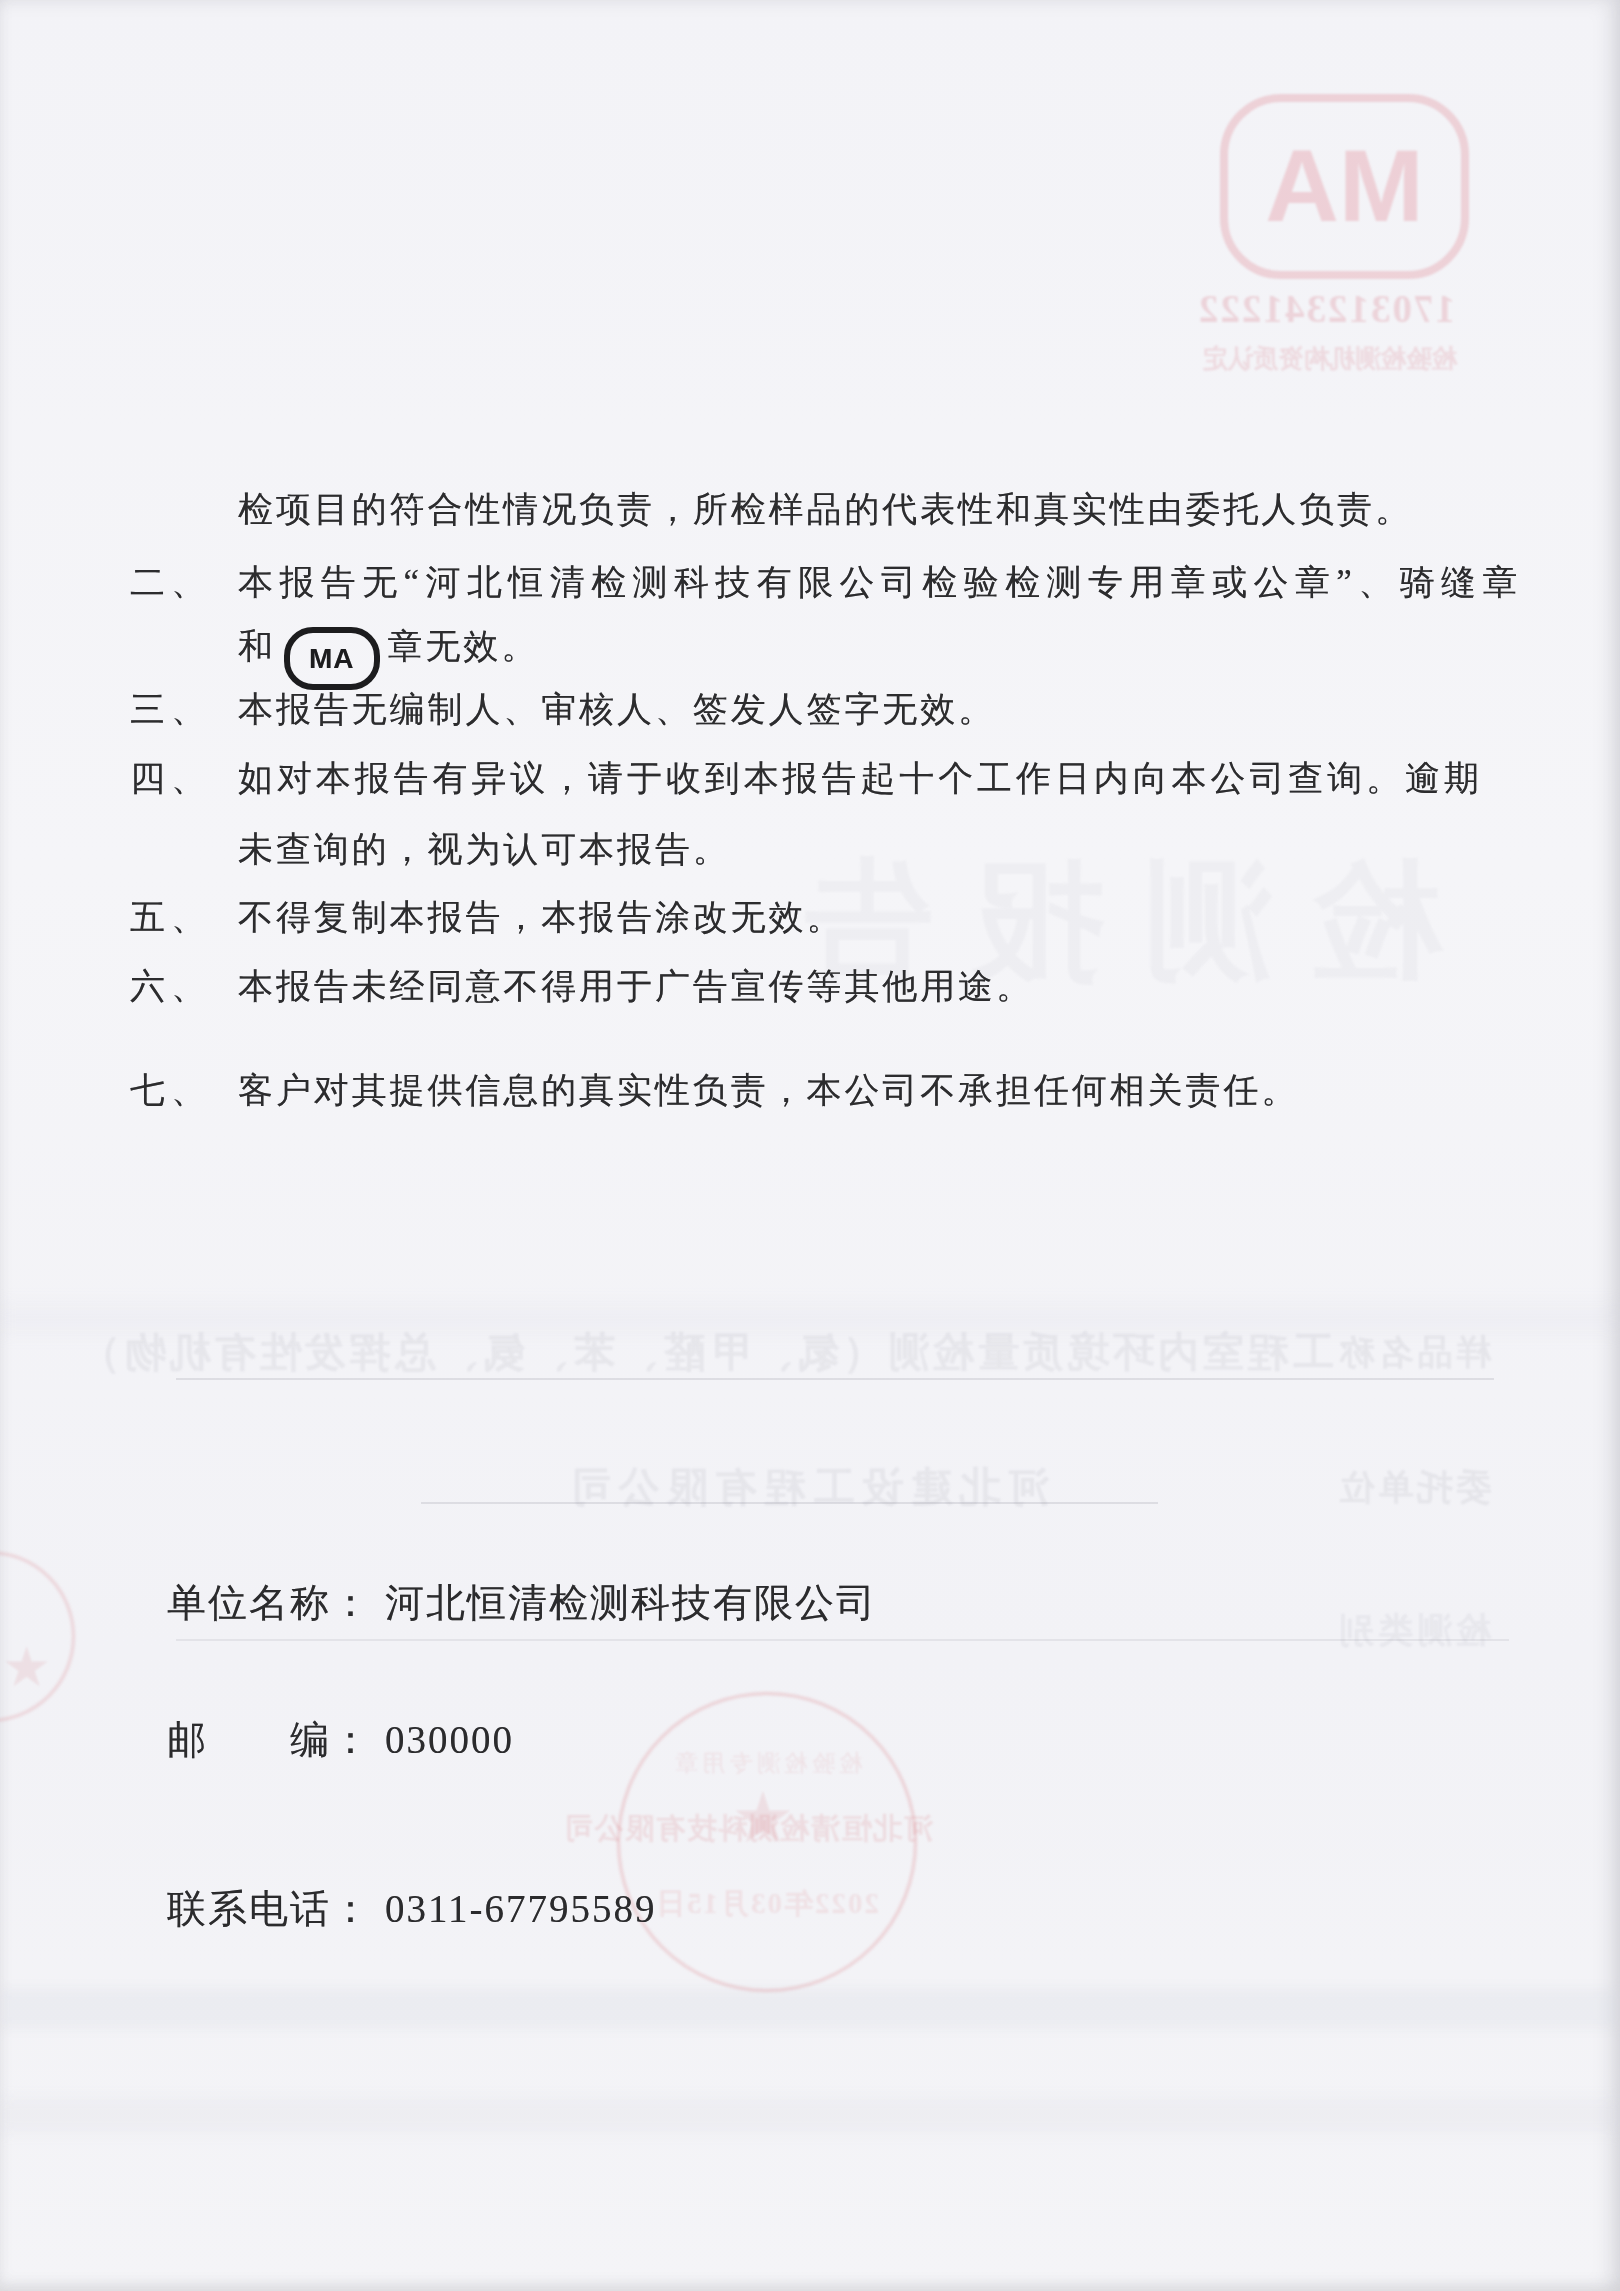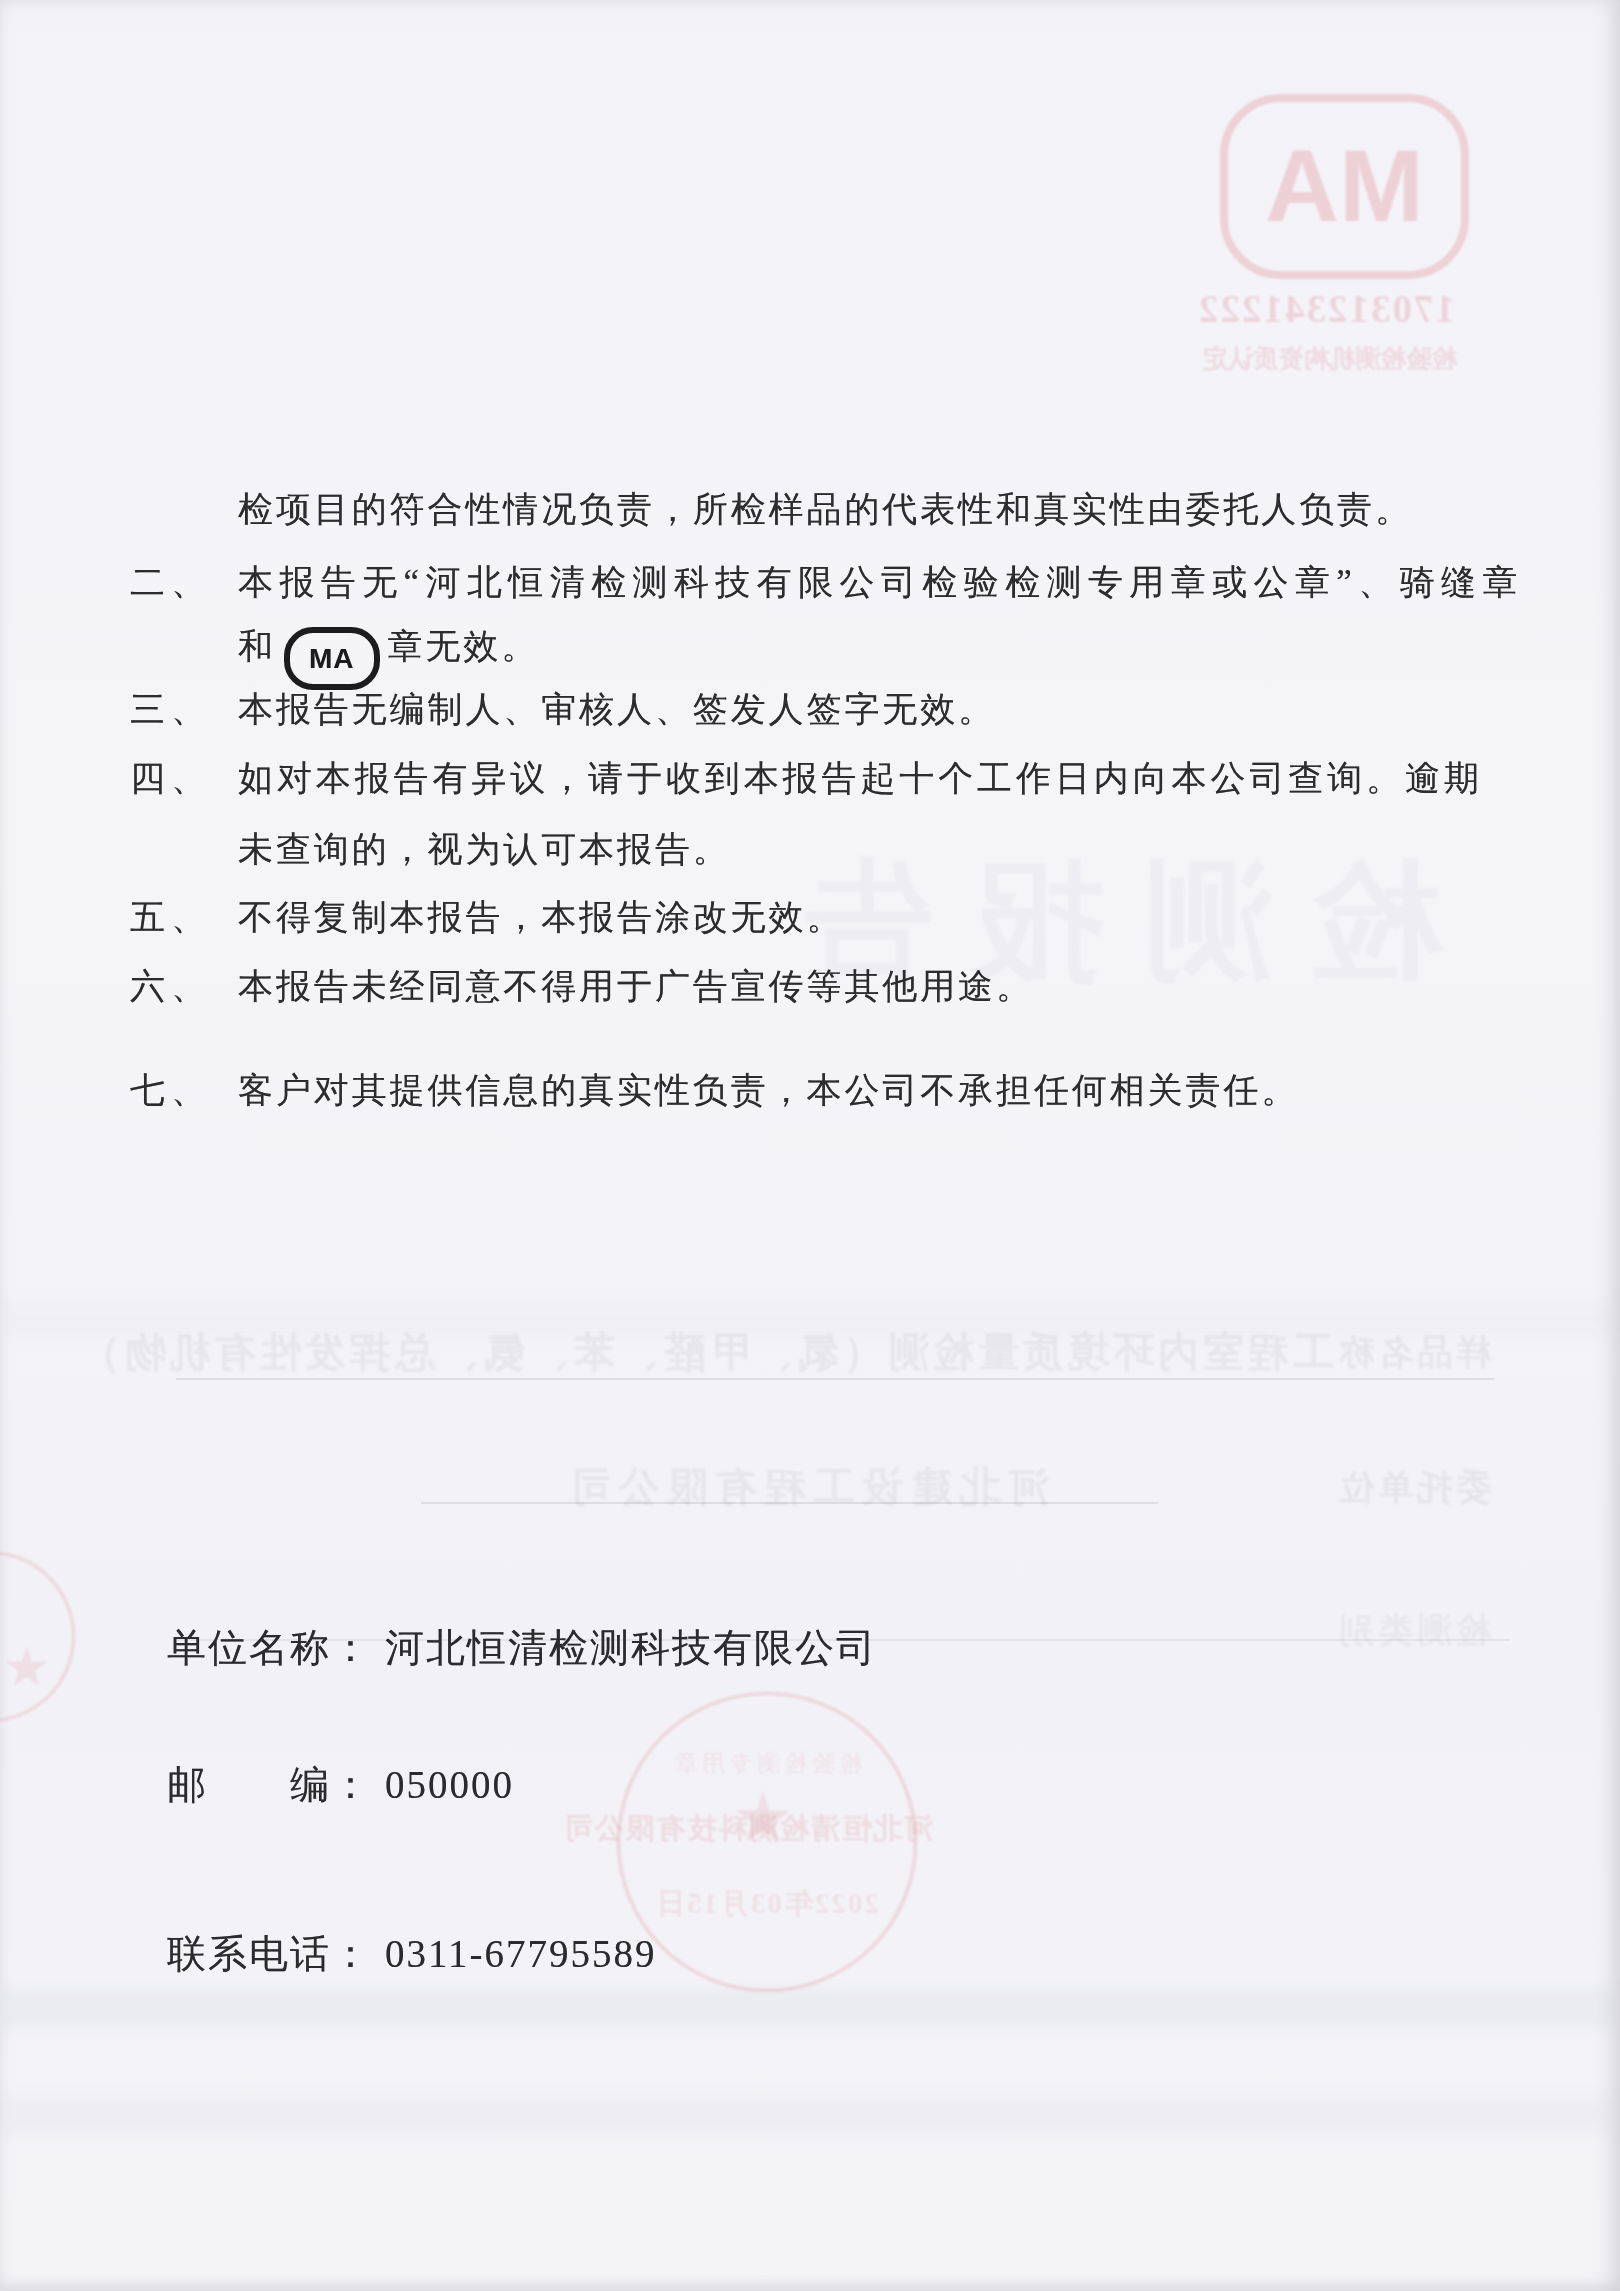--- a/index.html
+++ b/index.html
@@ -46,21 +46,21 @@
     width:84px;height:51px;margin:0 7.8px;vertical-align:-9.8px;
     border:6.9px solid #1c1c1e;border-radius:29px;
     font-weight:bold;font-size:28px;letter-spacing:1px;
     font-family:"Liberation Sans","DejaVu Sans",sans-serif;color:#1c1c1e;
   }
   .company-row{
     position:absolute;left:167px;white-space:nowrap;
     font-size:39px;letter-spacing:2px;color:#2b2b2d;
     text-shadow:0 0 0.6px rgba(44,44,46,.5);
   }
-  .company-row .clabel{display:inline-block;width:218px;margin-top:45px;}
+  .company-row .clabel{display:inline-block;width:218px;}
   .c1{top:1576px;} .c2{top:1645px;} .c3{top:1713px;} .c4{top:1882px;}
 
   
   .ghost{position:absolute;transform:scaleX(-1);filter:blur(1.2px);pointer-events:none;white-space:nowrap;}
   .g-cma{
     top:94px;left:1220px;width:233px;height:169px;
     border:8.8px solid rgba(228,163,172,.42);border-radius:61px;
     display:flex;align-items:center;justify-content:center;
     font-family:"Liberation Sans","DejaVu Sans",sans-serif;
     font-weight:bold;font-size:102px;color:rgba(228,150,160,.38);
@@ -166,20 +166,20 @@
     <span class="marker">六、</span><span>本报告未经同意不得用于广告宣传等其他用途。</span>
   </div>
   <div class="line l10">
     <span class="marker">七、</span><span>客户对其提供信息的真实性负责，本公司不承担任何相关责任。</span>
   </div>
 
   <div class="company-row c1">
     <span class="clabel">单位名称：</span><span>河北恒清检测科技有限公司</span>
   </div>
   <div class="company-row c3">
-    <span class="clabel">邮　　编：</span><span>050000</span>
+    <span class="clabel">邮　　编：</span><span>030000</span>
   </div>
   <div class="company-row c4">
     <span class="clabel">联系电话：</span><span>0311-67795589</span>
   </div>
 
 </div>
 
 
 </body></html>

